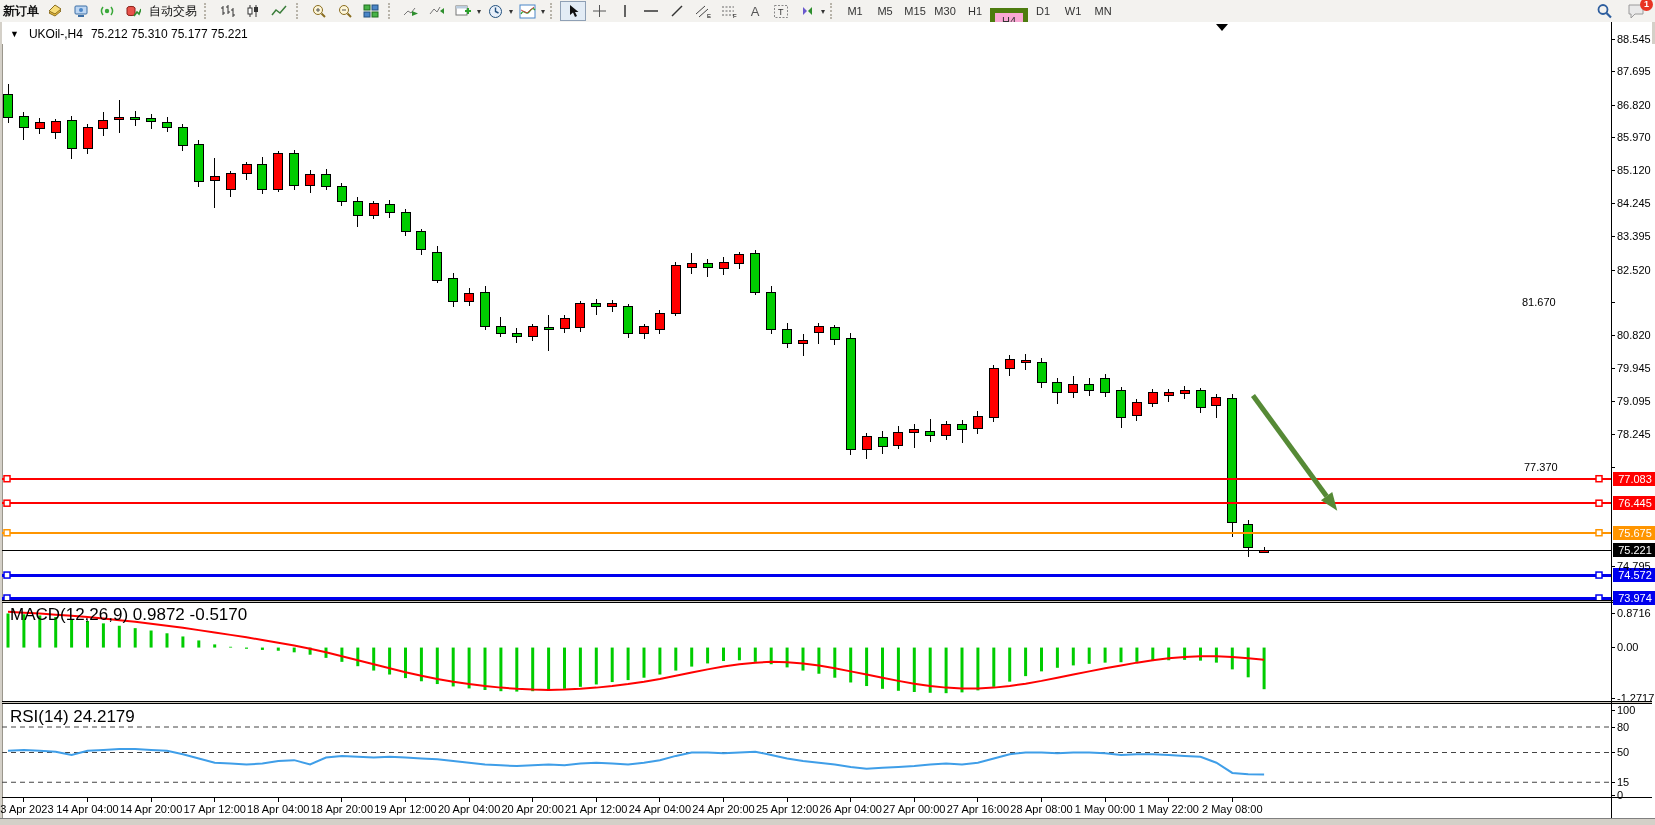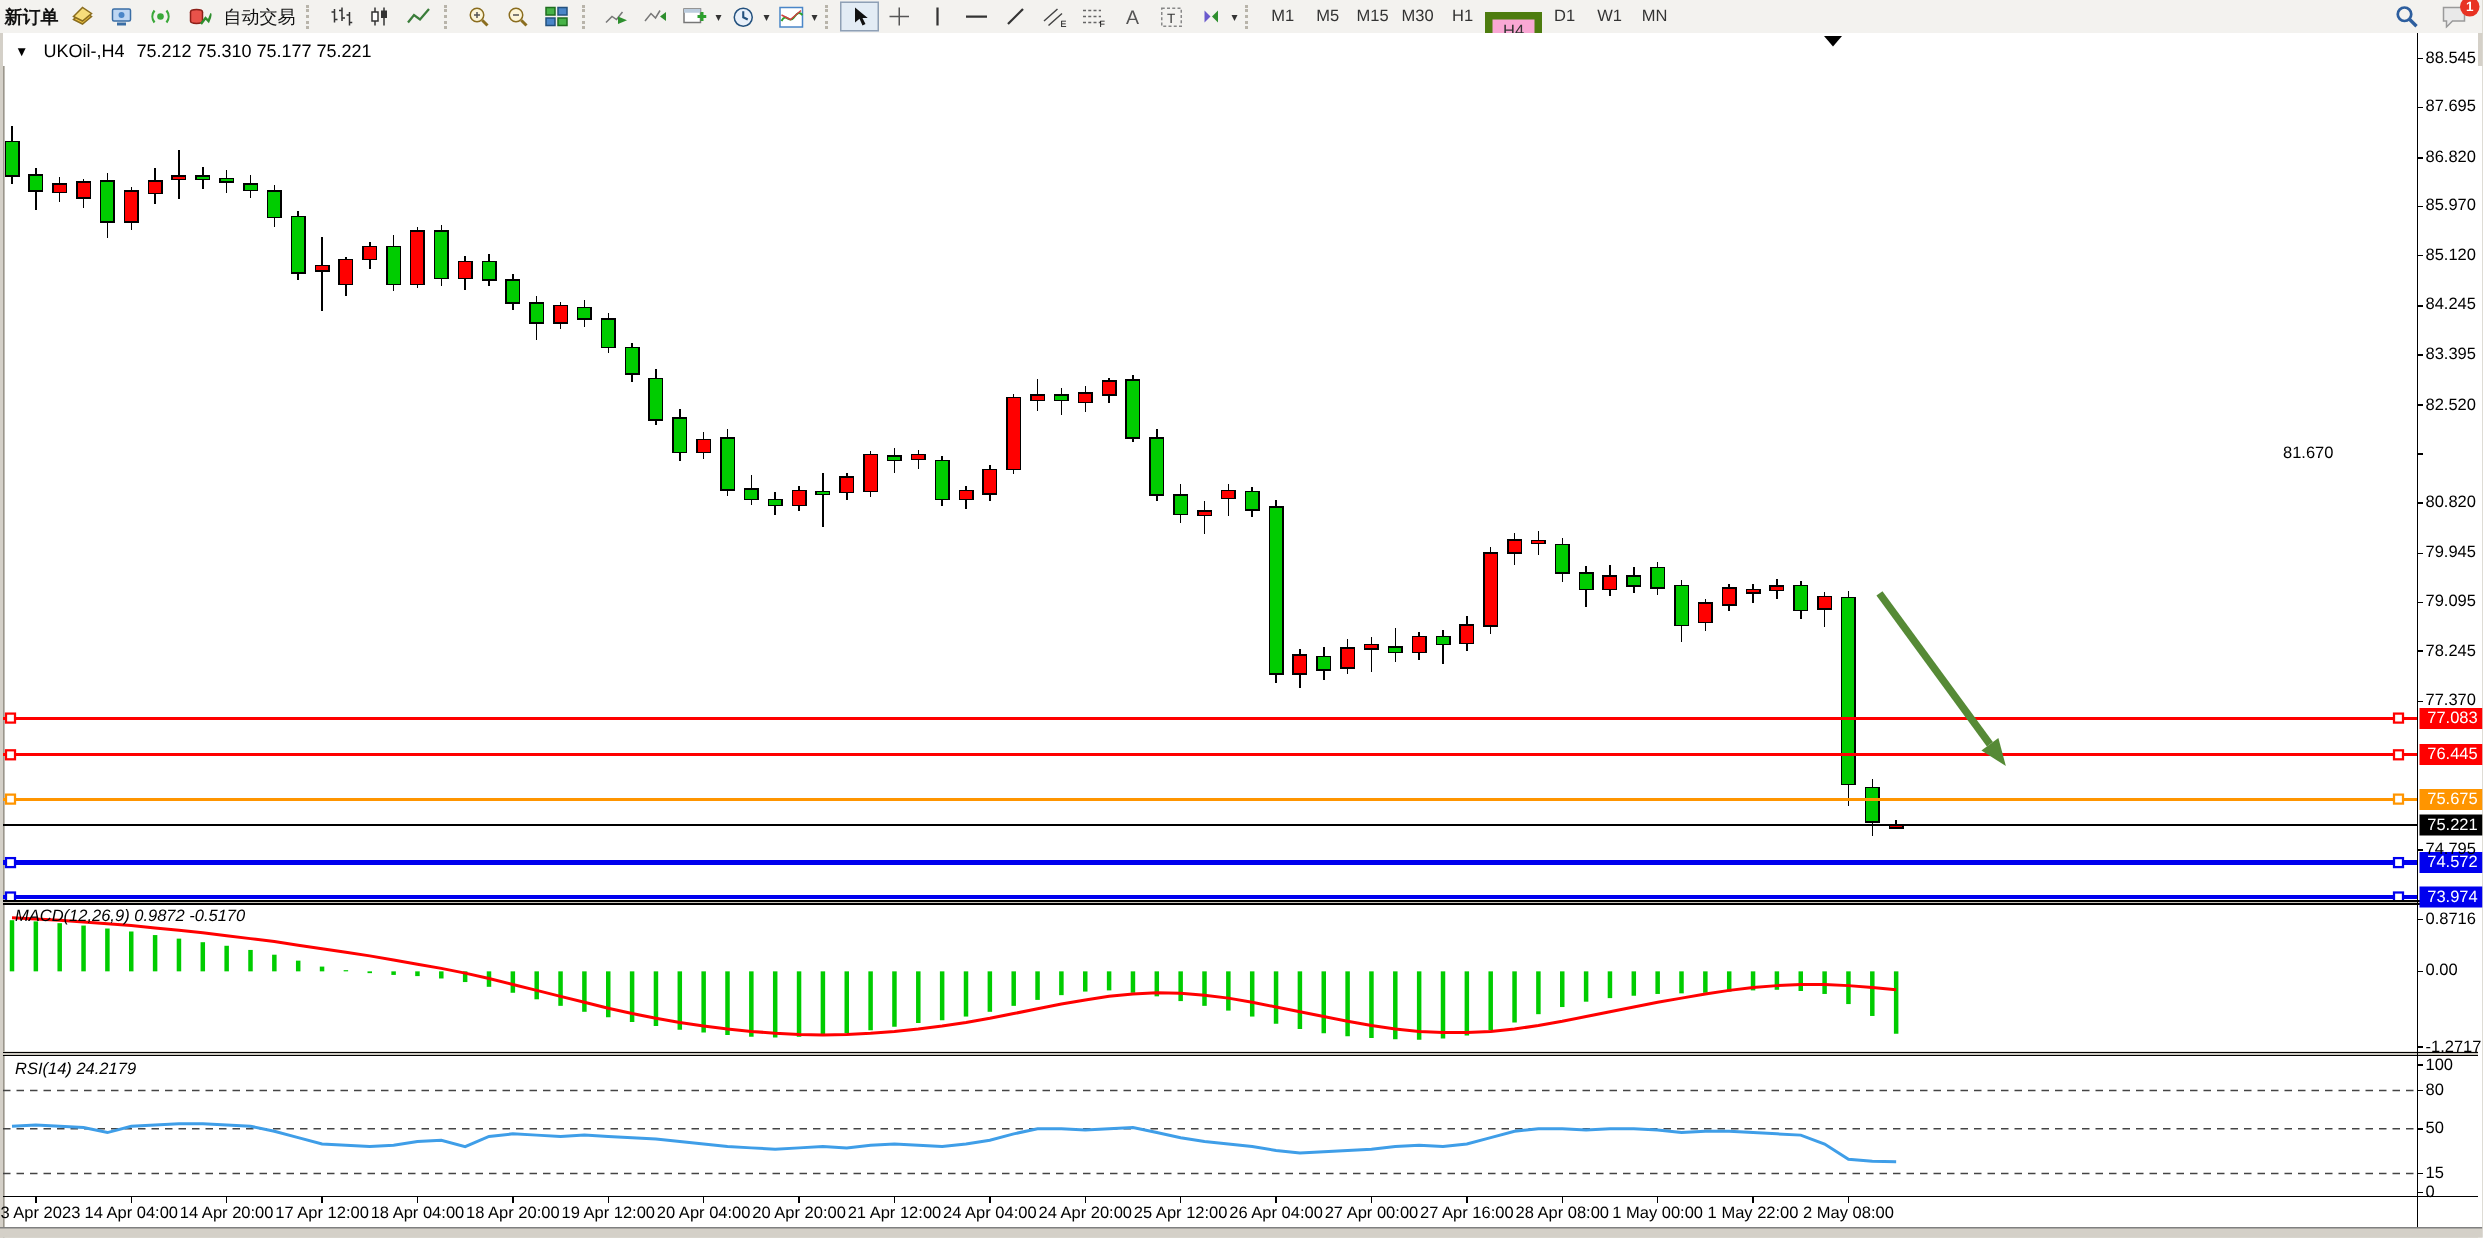--- a/index.html
+++ b/index.html
@@ -18,21 +18,21 @@
   
   #chart-window{position:absolute;left:0;top:22px;width:1655px;height:803px;background:#d4d0c8;}
   #chart-bg{position:absolute;left:2px;top:0;width:1650px;height:796px;background:#ffffff;}
   #chart-svg{position:absolute;left:0;top:0;}
   #labels-layer{position:absolute;left:0;top:0;width:1655px;height:825px;pointer-events:none;}
   .axis-label{position:absolute;font-size:11px;color:#000;white-space:nowrap;}
   .hline-label{position:absolute;width:44px;height:14px;font-size:11px;line-height:14px;color:#fff;text-align:center;}
   .time-label{position:absolute;font-size:11px;color:#000;white-space:nowrap;transform:translateX(-50%);}
   #chart-header{position:absolute;left:10px;top:5px;font-size:12px;color:#000;display:flex;align-items:center;gap:8px;}
   #oneclick{font-size:9px;color:#000;margin-right:2px;}
-  .ind-label{position:absolute;font-size:11px;color:#000;font-style:italic;}
+  .ind-label{position:absolute;font-size:17px;color:#000;}
   .win-edge-bottom{position:absolute;left:0;top:818px;width:1655px;height:7px;background:#d4d0c8;border-top:1px solid #808080;}
   .win-edge-left{position:absolute;left:0;top:22px;width:2px;height:803px;background:#d4d0c8;border-right:1px solid #9a968c;}
   .win-edge-right{position:absolute;left:1652px;top:22px;width:3px;height:796px;background:#ffffff;}
 </style>
 </head>
 <body>
 
 <div id="app">
 
   <div id="toolbar">
@@ -582,21 +582,21 @@
       <div class="axis-label" style="left: 1617px; top: 131.287px;">85.970</div>
       <div class="axis-label" style="left: 1617px; top: 163.896px;">85.120</div>
       <div class="axis-label" style="left: 1617px; top: 197.465px;">84.245</div>
       <div class="axis-label" style="left: 1617px; top: 230.074px;">83.395</div>
       <div class="axis-label" style="left: 1617px; top: 263.642px;">82.520</div>
       <div class="axis-label" style="left: 1522px; top: 296.252px;">81.670</div>
       <div class="axis-label" style="left: 1617px; top: 328.861px;">80.820</div>
       <div class="axis-label" style="left: 1617px; top: 362.429px;">79.945</div>
       <div class="axis-label" style="left: 1617px; top: 395.039px;">79.095</div>
       <div class="axis-label" style="left: 1617px; top: 427.648px;">78.245</div>
-      <div class="axis-label" style="left: 1617px; top: 461.216px;">77.370</div>
+      <div class="axis-label" style="left: 1524px; top: 461.216px;">77.370</div>
       <div class="axis-label" style="left: 1617px; top: 560.003px;">74.795</div>
       <div class="axis-label" style="left: 1617px; top: 606.5px;">0.8716</div>
       <div class="axis-label" style="left: 1617px; top: 641.066px;">0.00</div>
       <div class="axis-label" style="left: 1617px; top: 691.5px;">-1.2717</div>
       <div class="axis-label" style="left: 1617px; top: 703.5px;">100</div>
       <div class="axis-label" style="left: 1617px; top: 720.5px;">80</div>
       <div class="axis-label" style="left: 1617px; top: 746px;">50</div>
       <div class="axis-label" style="left: 1617px; top: 775.75px;">15</div>
       <div class="axis-label" style="left: 1617px; top: 788.5px;">0</div>
       <div class="time-label" style="left: 23.9px; top: 803px;">13 Apr 2023</div>

